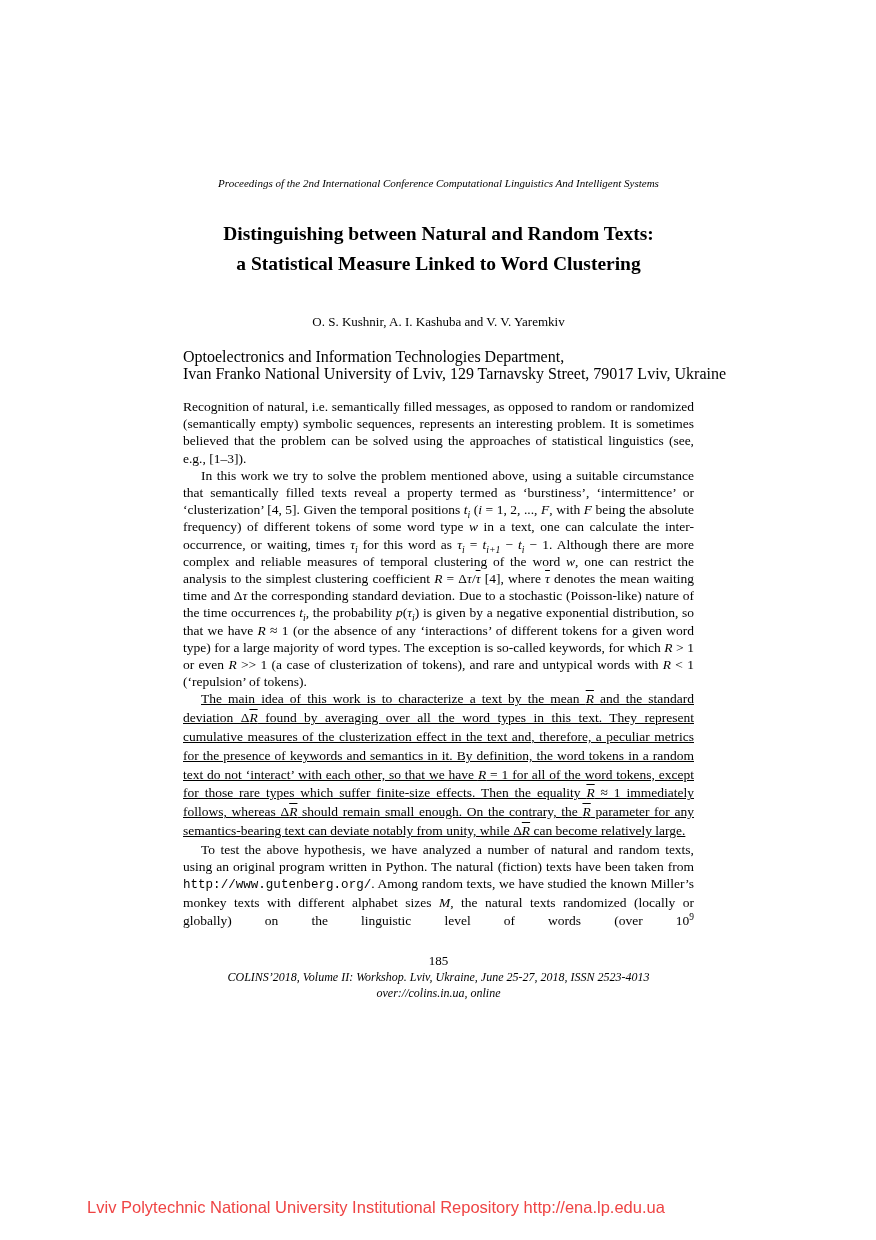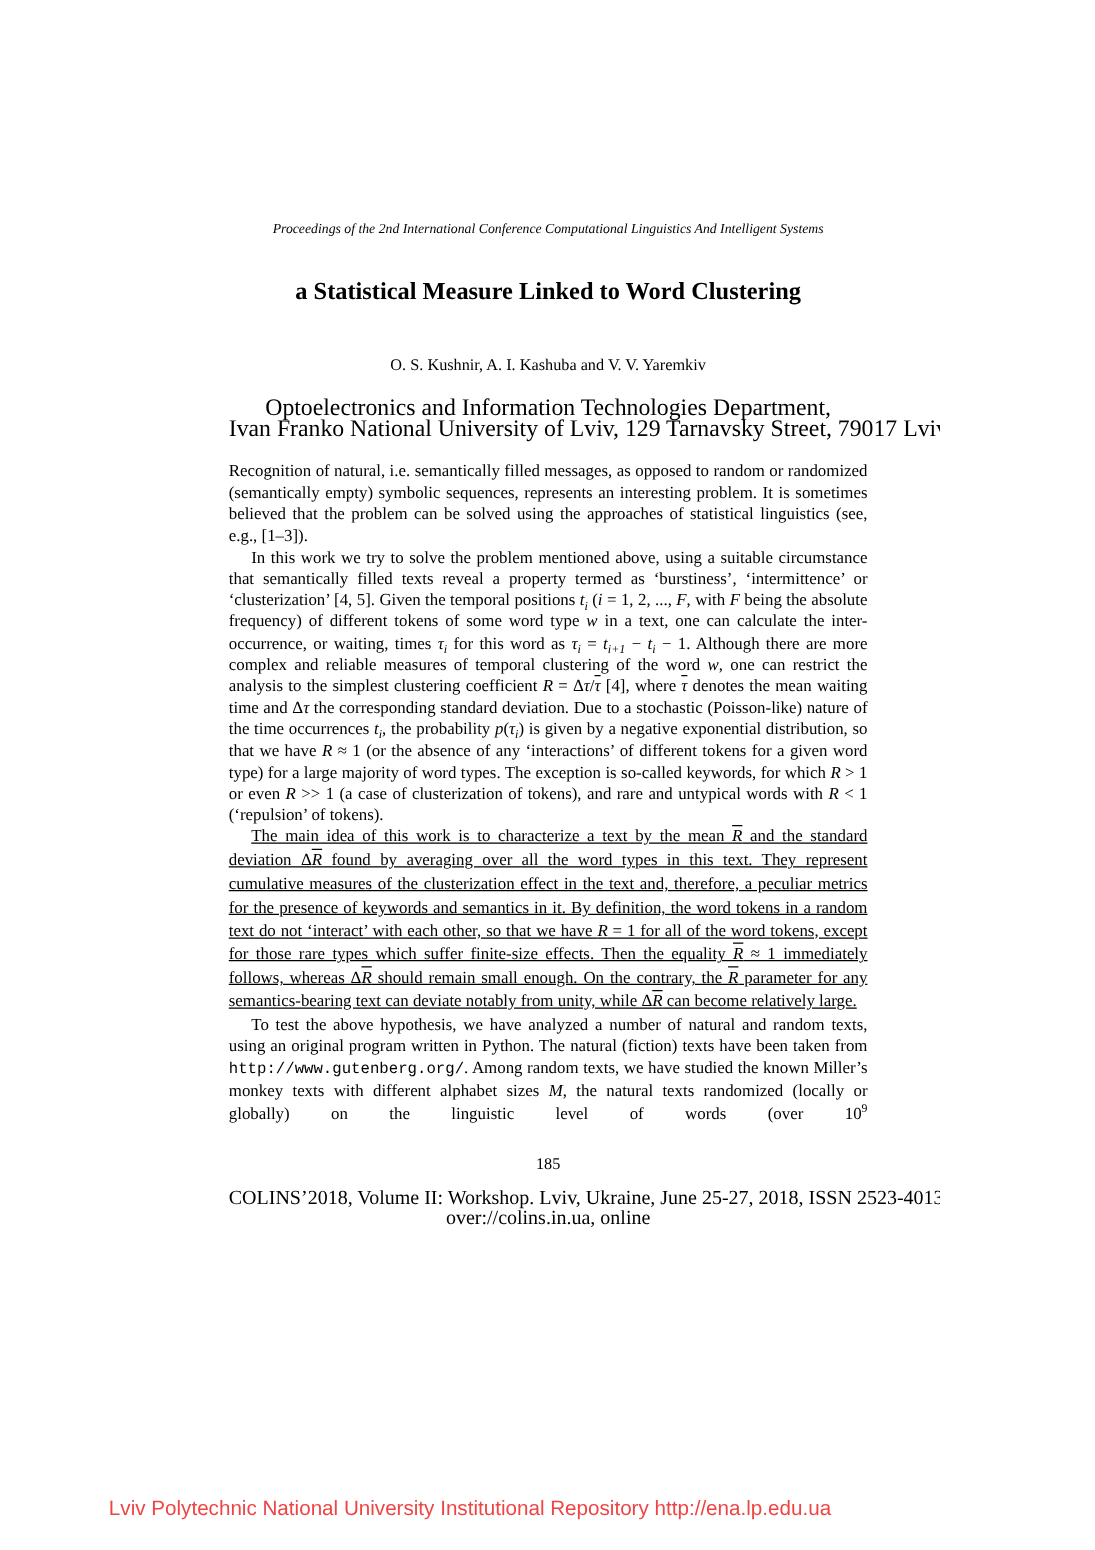--- a/index.html
+++ b/index.html
@@ -35,22 +35,22 @@
   }
   .title .tline { display: block; }
   .authors {
     margin-top: 35px;
     text-align: center;
     font-size: 13px;
     line-height: 16px;
   }
   .affiliation {
     margin-top: 19px;
-    text-align: center;
-    font-size: 19px;
+    text-align: left;
+    font-size: 16px;
     line-height: 16.5px;
   }
   .affiliation .aline { display: block; white-space: nowrap; }
   .emails {
     margin-top: 17px;
     text-align: center;
     font-family: "Liberation Mono", monospace;
     font-size: 12.3px;
     line-height: 15px;
     white-space: nowrap;
@@ -70,24 +70,25 @@
   .st-sup { vertical-align: super; font-size: 0.7em; line-height: 0; }
   .st-over { text-decoration: overline; }
   .st-mono { font-family: "Liberation Mono", monospace; font-size: 0.93em; }
   .page-number {
     margin-top: 24px;
     text-align: center;
     font-size: 13px;
     line-height: 16px;
   }
   .footer {
-    margin-top: 12px;
+    margin-top: 0;
     text-align: center;
-    font-size: 16px;
+    font-size: 12px;
     line-height: 16px;
+    font-style: italic;
   }
   .footer .fline { display: block; white-space: nowrap; }
   .watermark {
     position: absolute;
     left: 0;
     right: 0;
     top: 1197px;
     text-align: center;
     font-family: "Liberation Sans", sans-serif;
     font-size: 16.5px;
@@ -97,20 +98,21 @@
 </style>
 </head>
 <body>
 
 <div class="page">
   <div class="content">
 
     <div class="running-header">Proceedings of the 2nd International Conference Computational Linguistics And Intelligent Systems</div>
 
     <h1 class="title">
+      <span class="tline">Distinguishing between Natural and Random Texts:</span>
       <span class="tline">a Statistical Measure Linked to Word Clustering</span>
     </h1>
 
     <div class="authors">O. S. Kushnir, A. I. Kashuba and V. V. Yaremkiv</div>
 
     <div class="affiliation">
       <span class="aline">Optoelectronics and Information Technologies Department,</span>
       <span class="aline">Ivan Franko National University of Lviv, 129 Tarnavsky Street, 79017 Lviv, Ukraine</span>
     </div>
 

